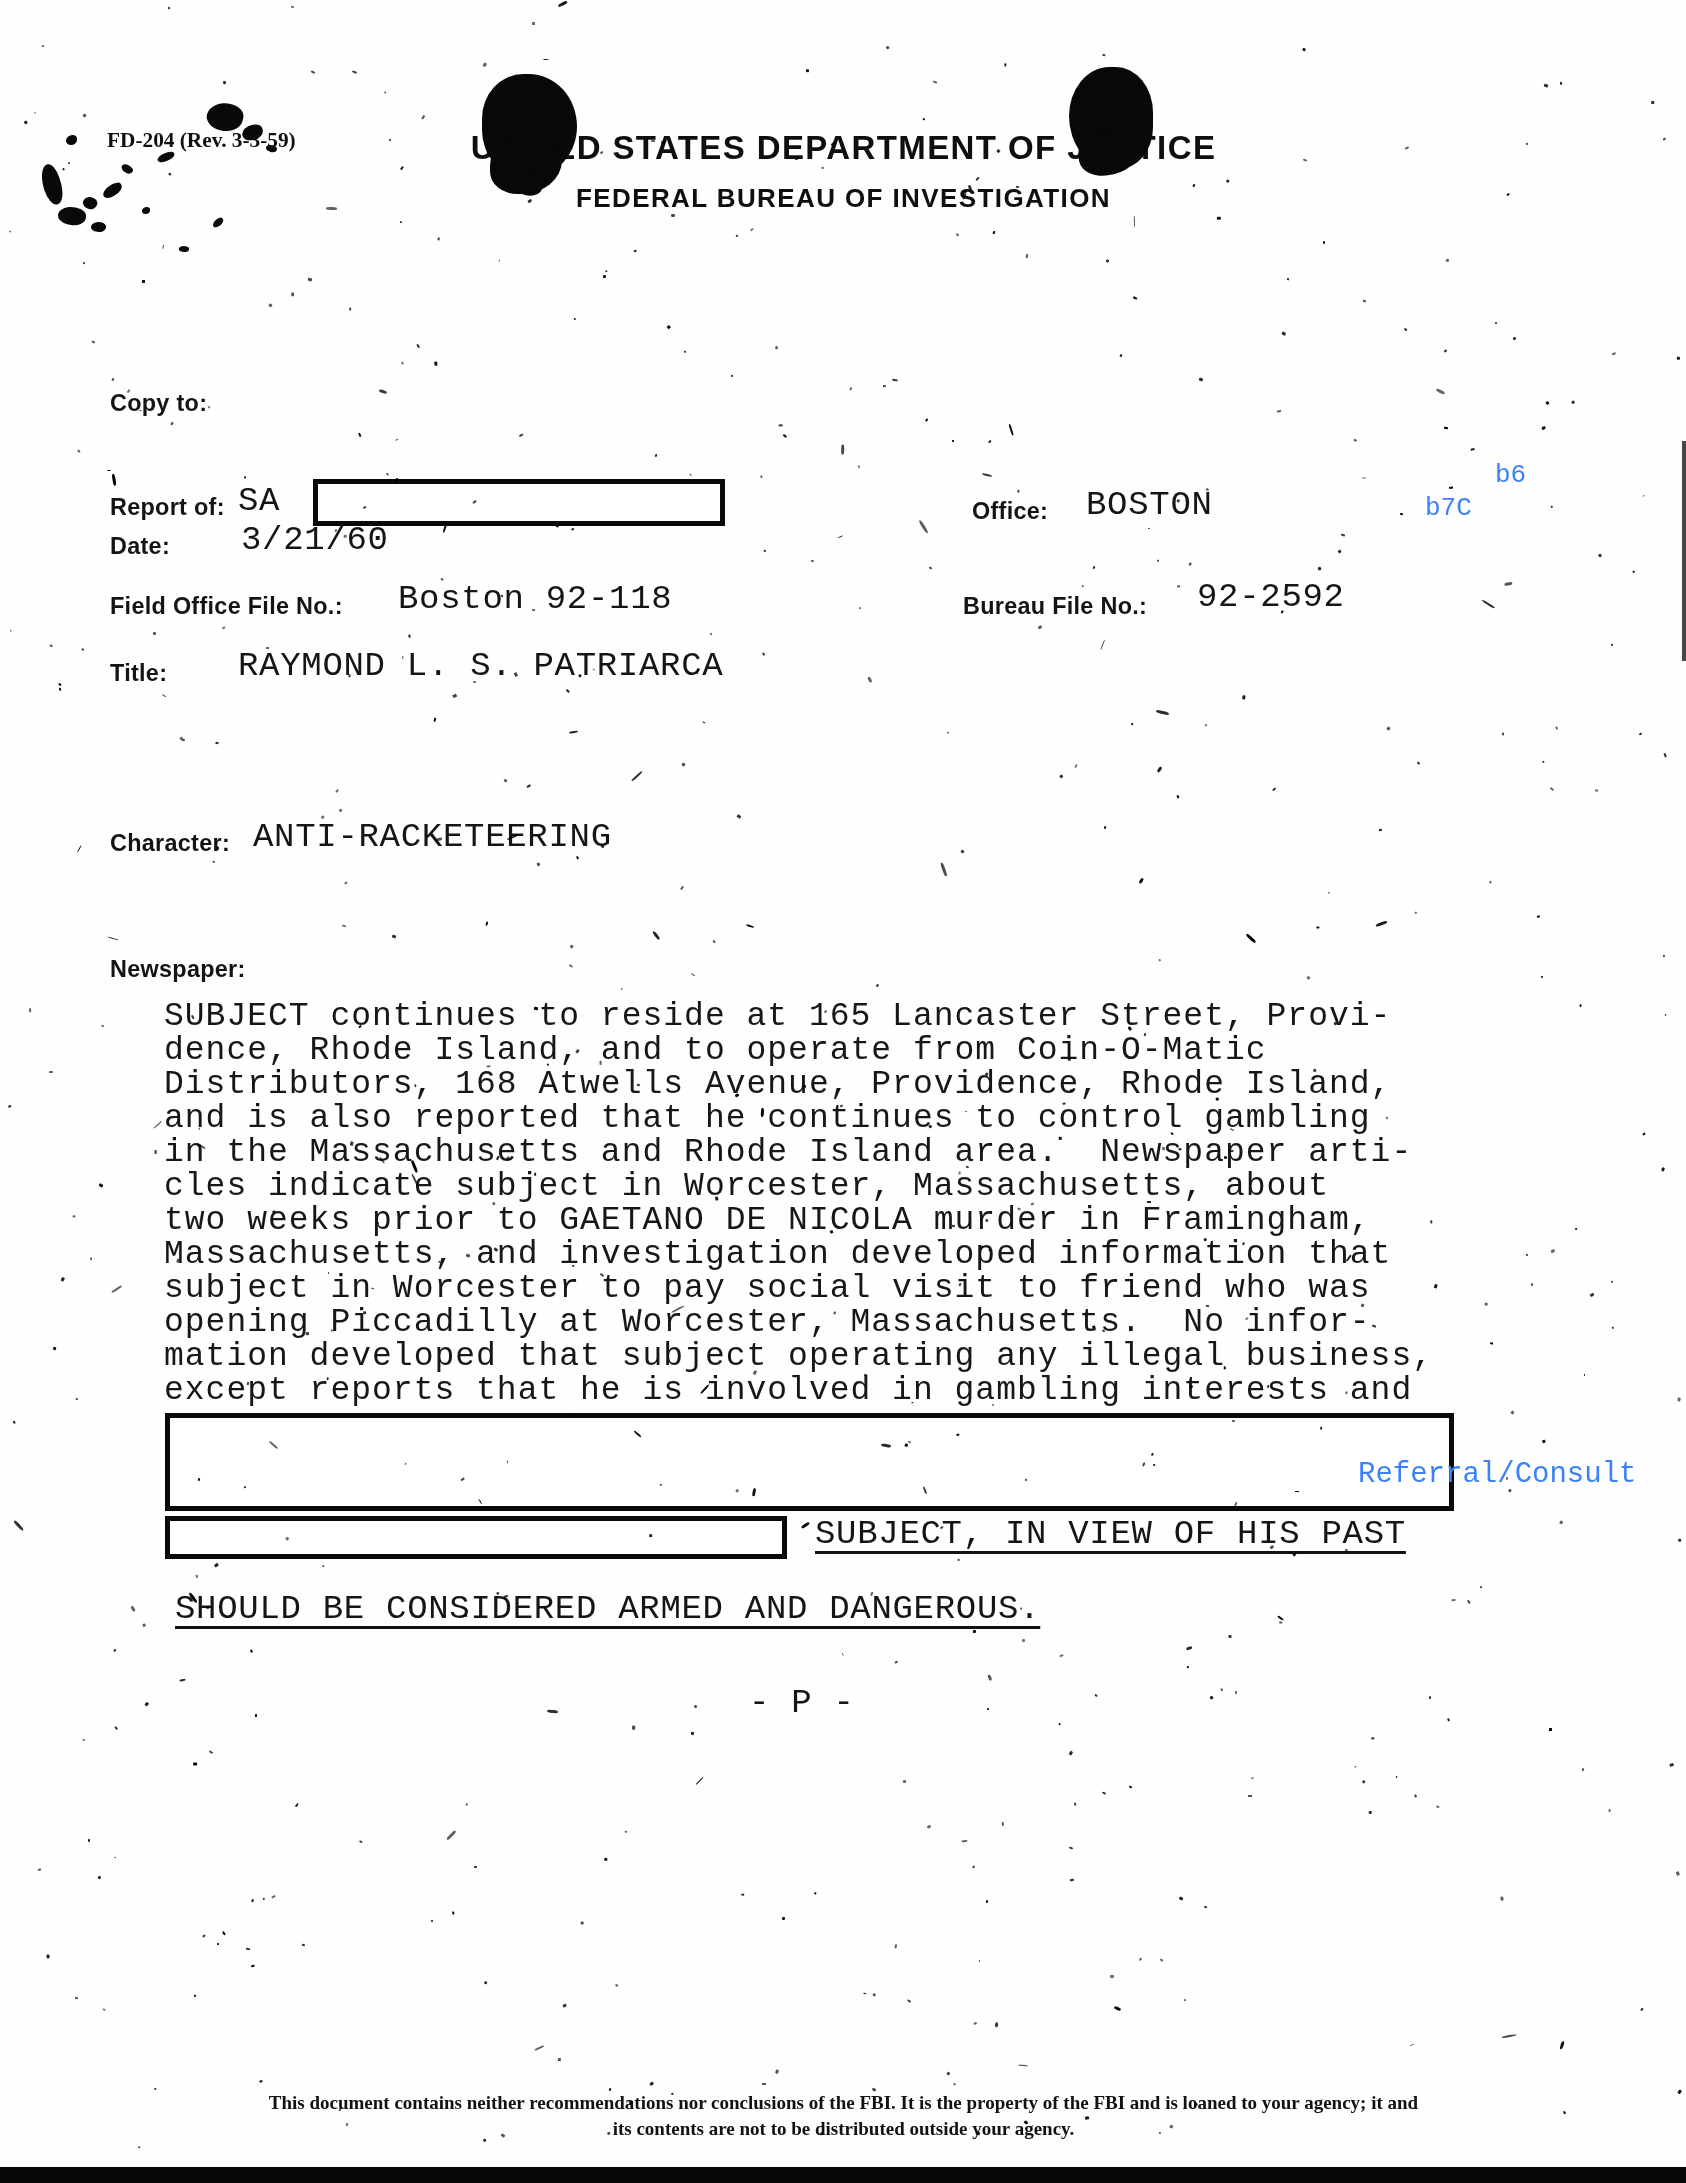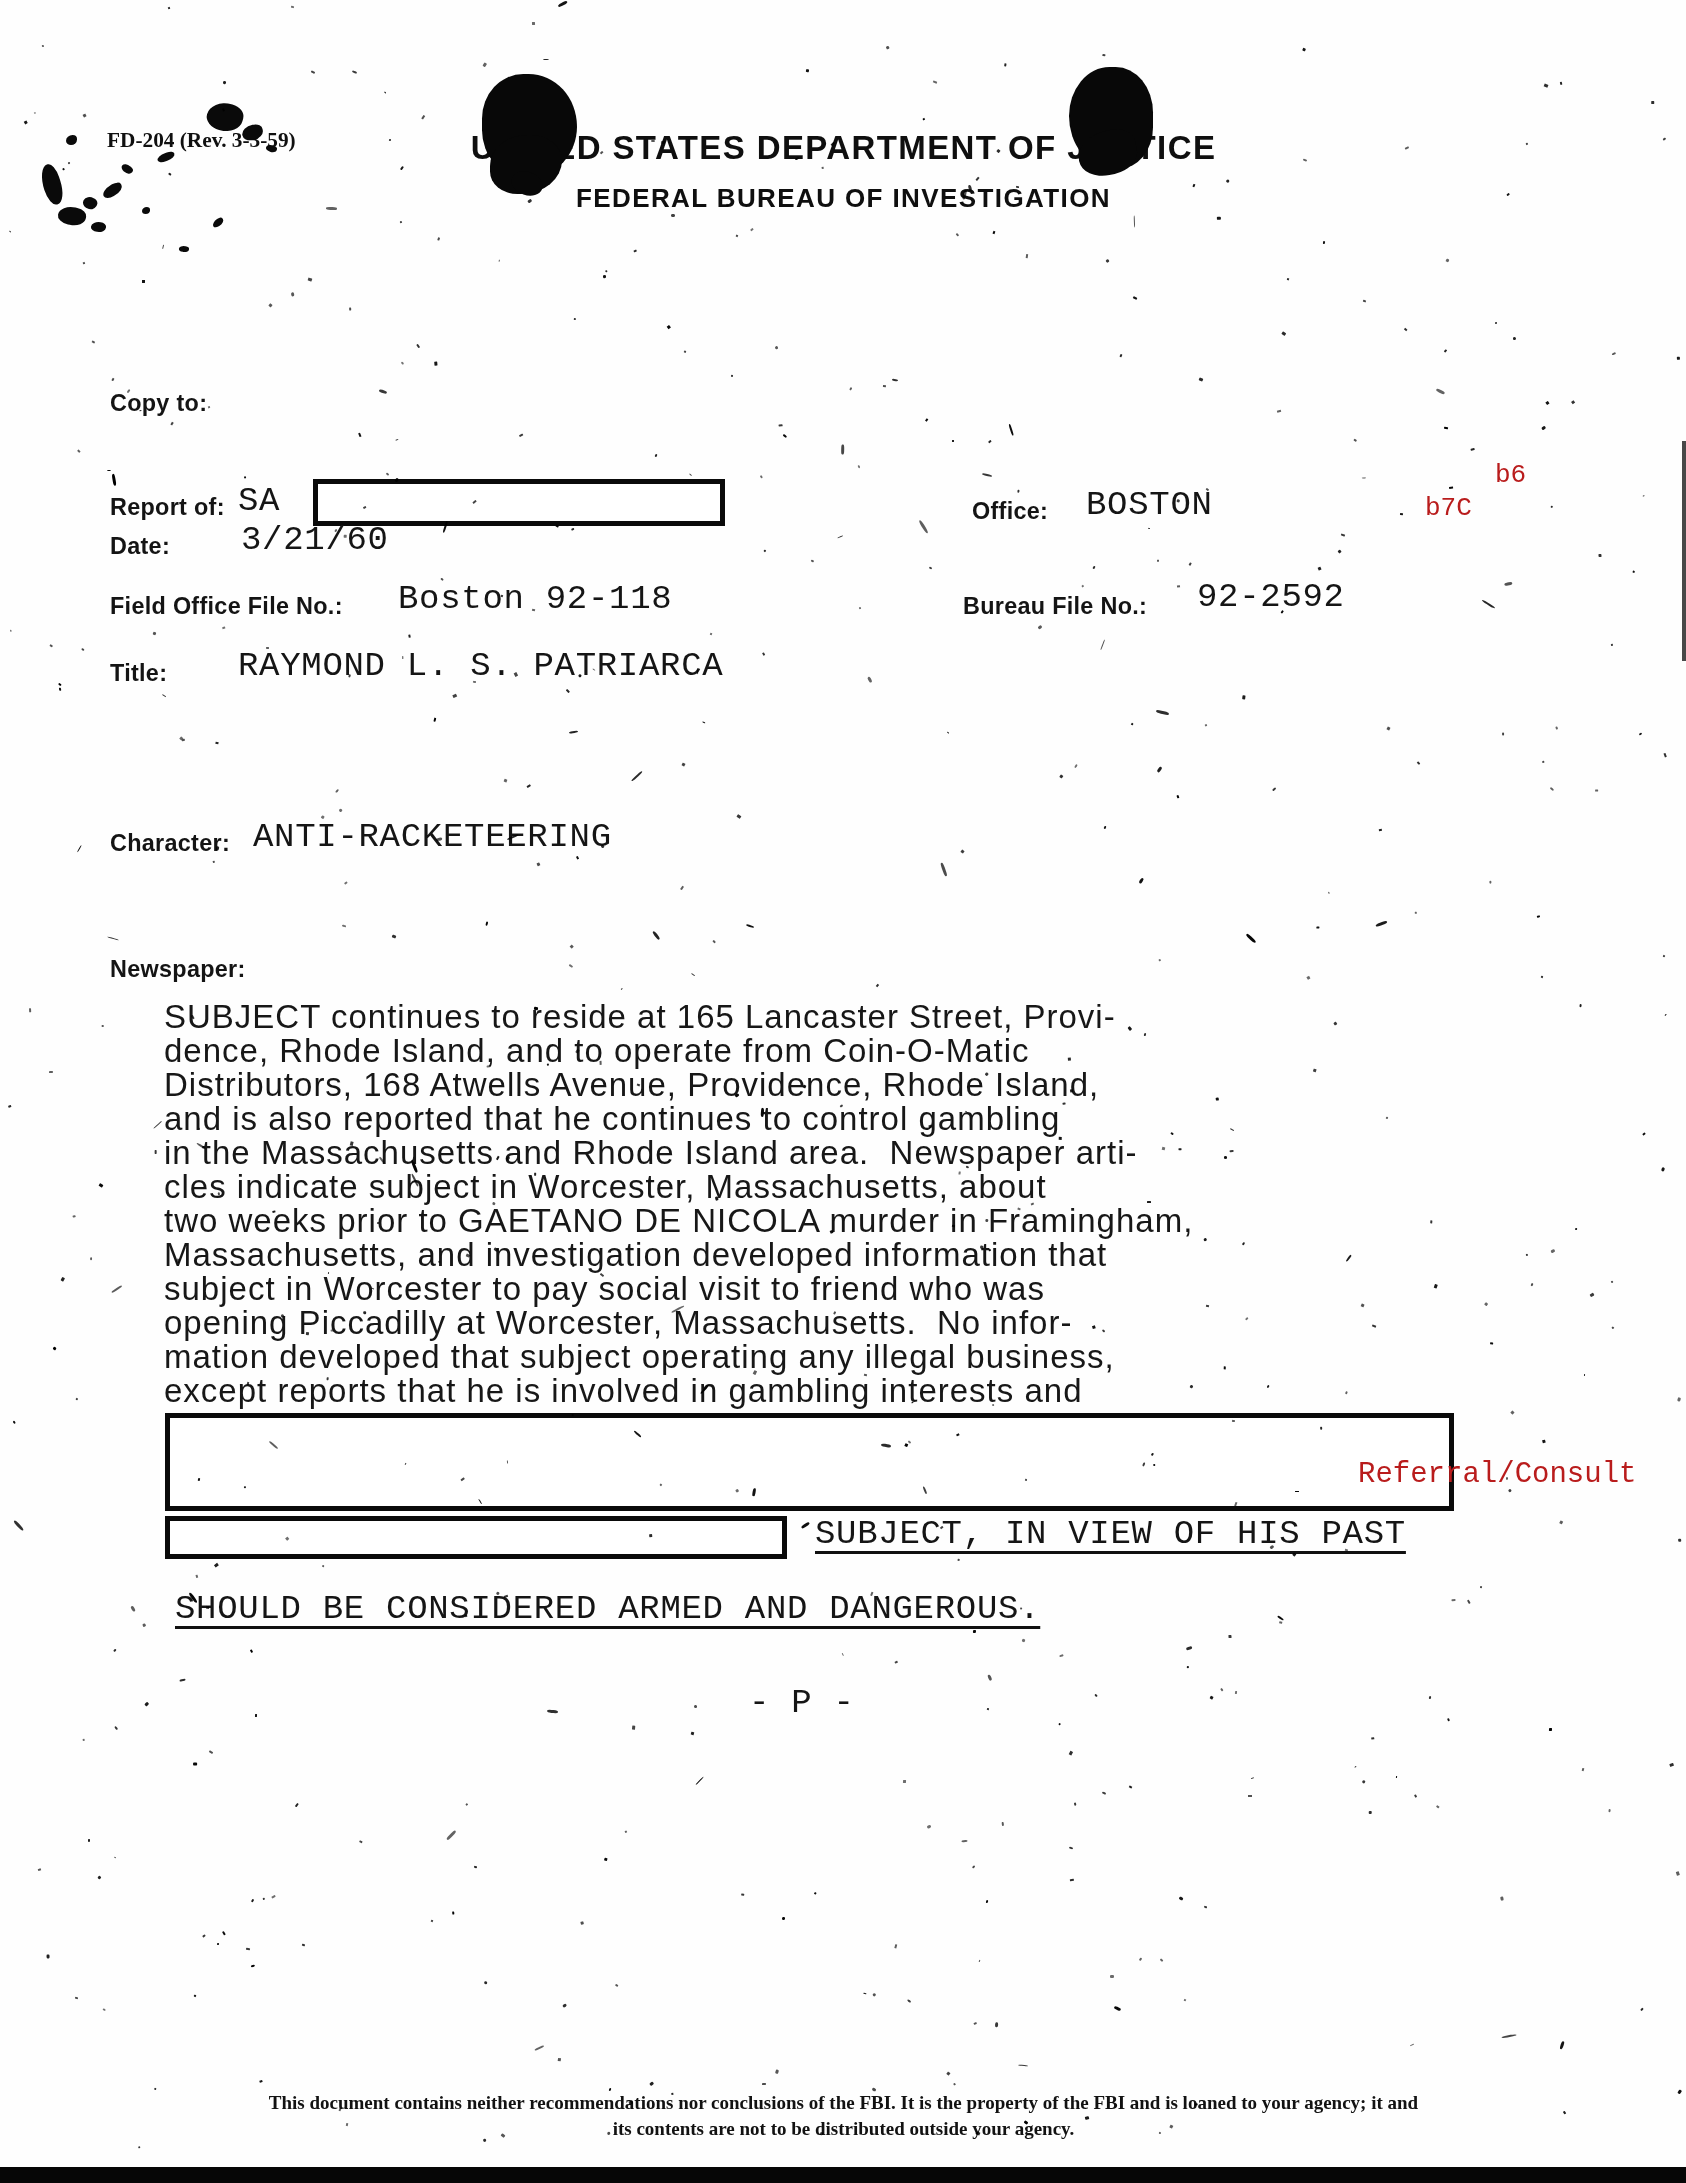--- a/index.html
+++ b/index.html
@@ -23,21 +23,21 @@
   }
   
   .typed{
     font-family:"Liberation Mono","DejaVu Sans Mono",monospace;
     font-size:34px;
     letter-spacing:0.7px;
     color:#151515;
     white-space:nowrap;
   }
   .typed-block{
-    font-family:Liberation Sans, sans-serif;
+    font-family:Liberation Mono, monospace;
     font-size:33px;
     line-height:34px;
     letter-spacing:1px;
     color:#171717;
     white-space:pre;
   }
   .underlined{
     text-decoration:underline;
     text-decoration-thickness:3.4px;
     text-underline-offset:7.6px;
@@ -59,21 +59,21 @@
   }
   .form-no{
     font-family:"Liberation Serif","DejaVu Serif",serif;
     font-weight:bold;
     font-size:21.3px;
     color:#101010;
     white-space:nowrap;
   }
   .gray-note{
     font-family:"Liberation Mono","DejaVu Sans Mono",monospace;
-    color:#b91c1c;
+    color:#3b82f6;
     white-space:nowrap;
   }
   .redaction{
     position:absolute;
     background:#fff;
     border:5.5px solid #0a0a0a;
     box-sizing:border-box;
   }
   .footer-text{
     font-family:"Liberation Serif","DejaVu Serif",serif;

